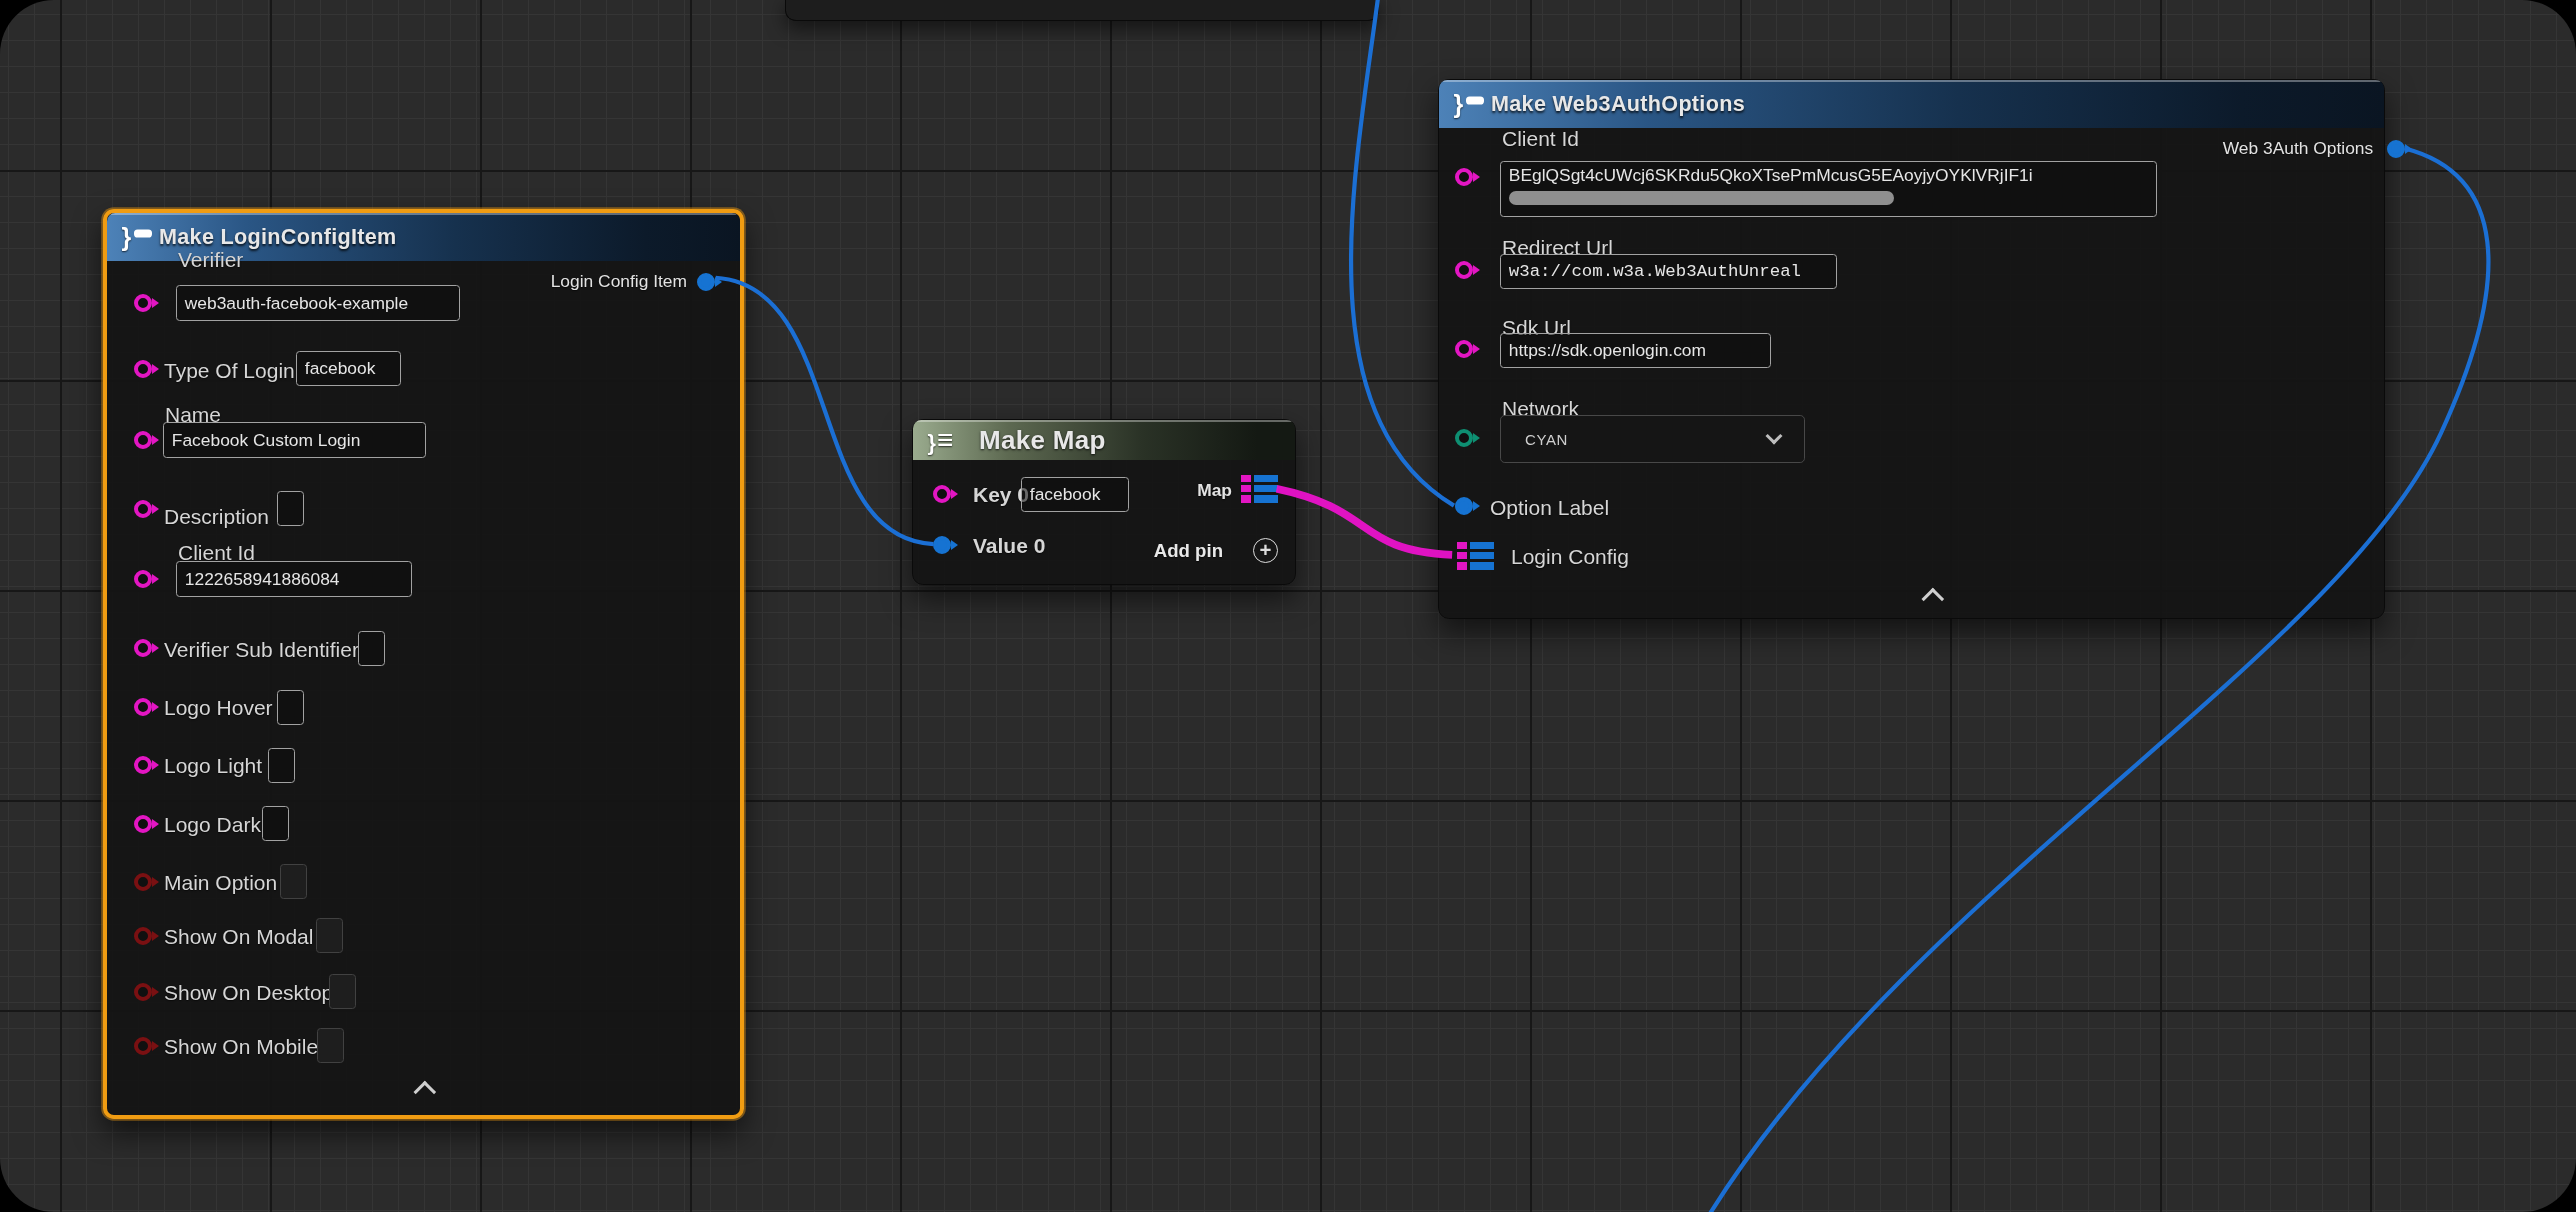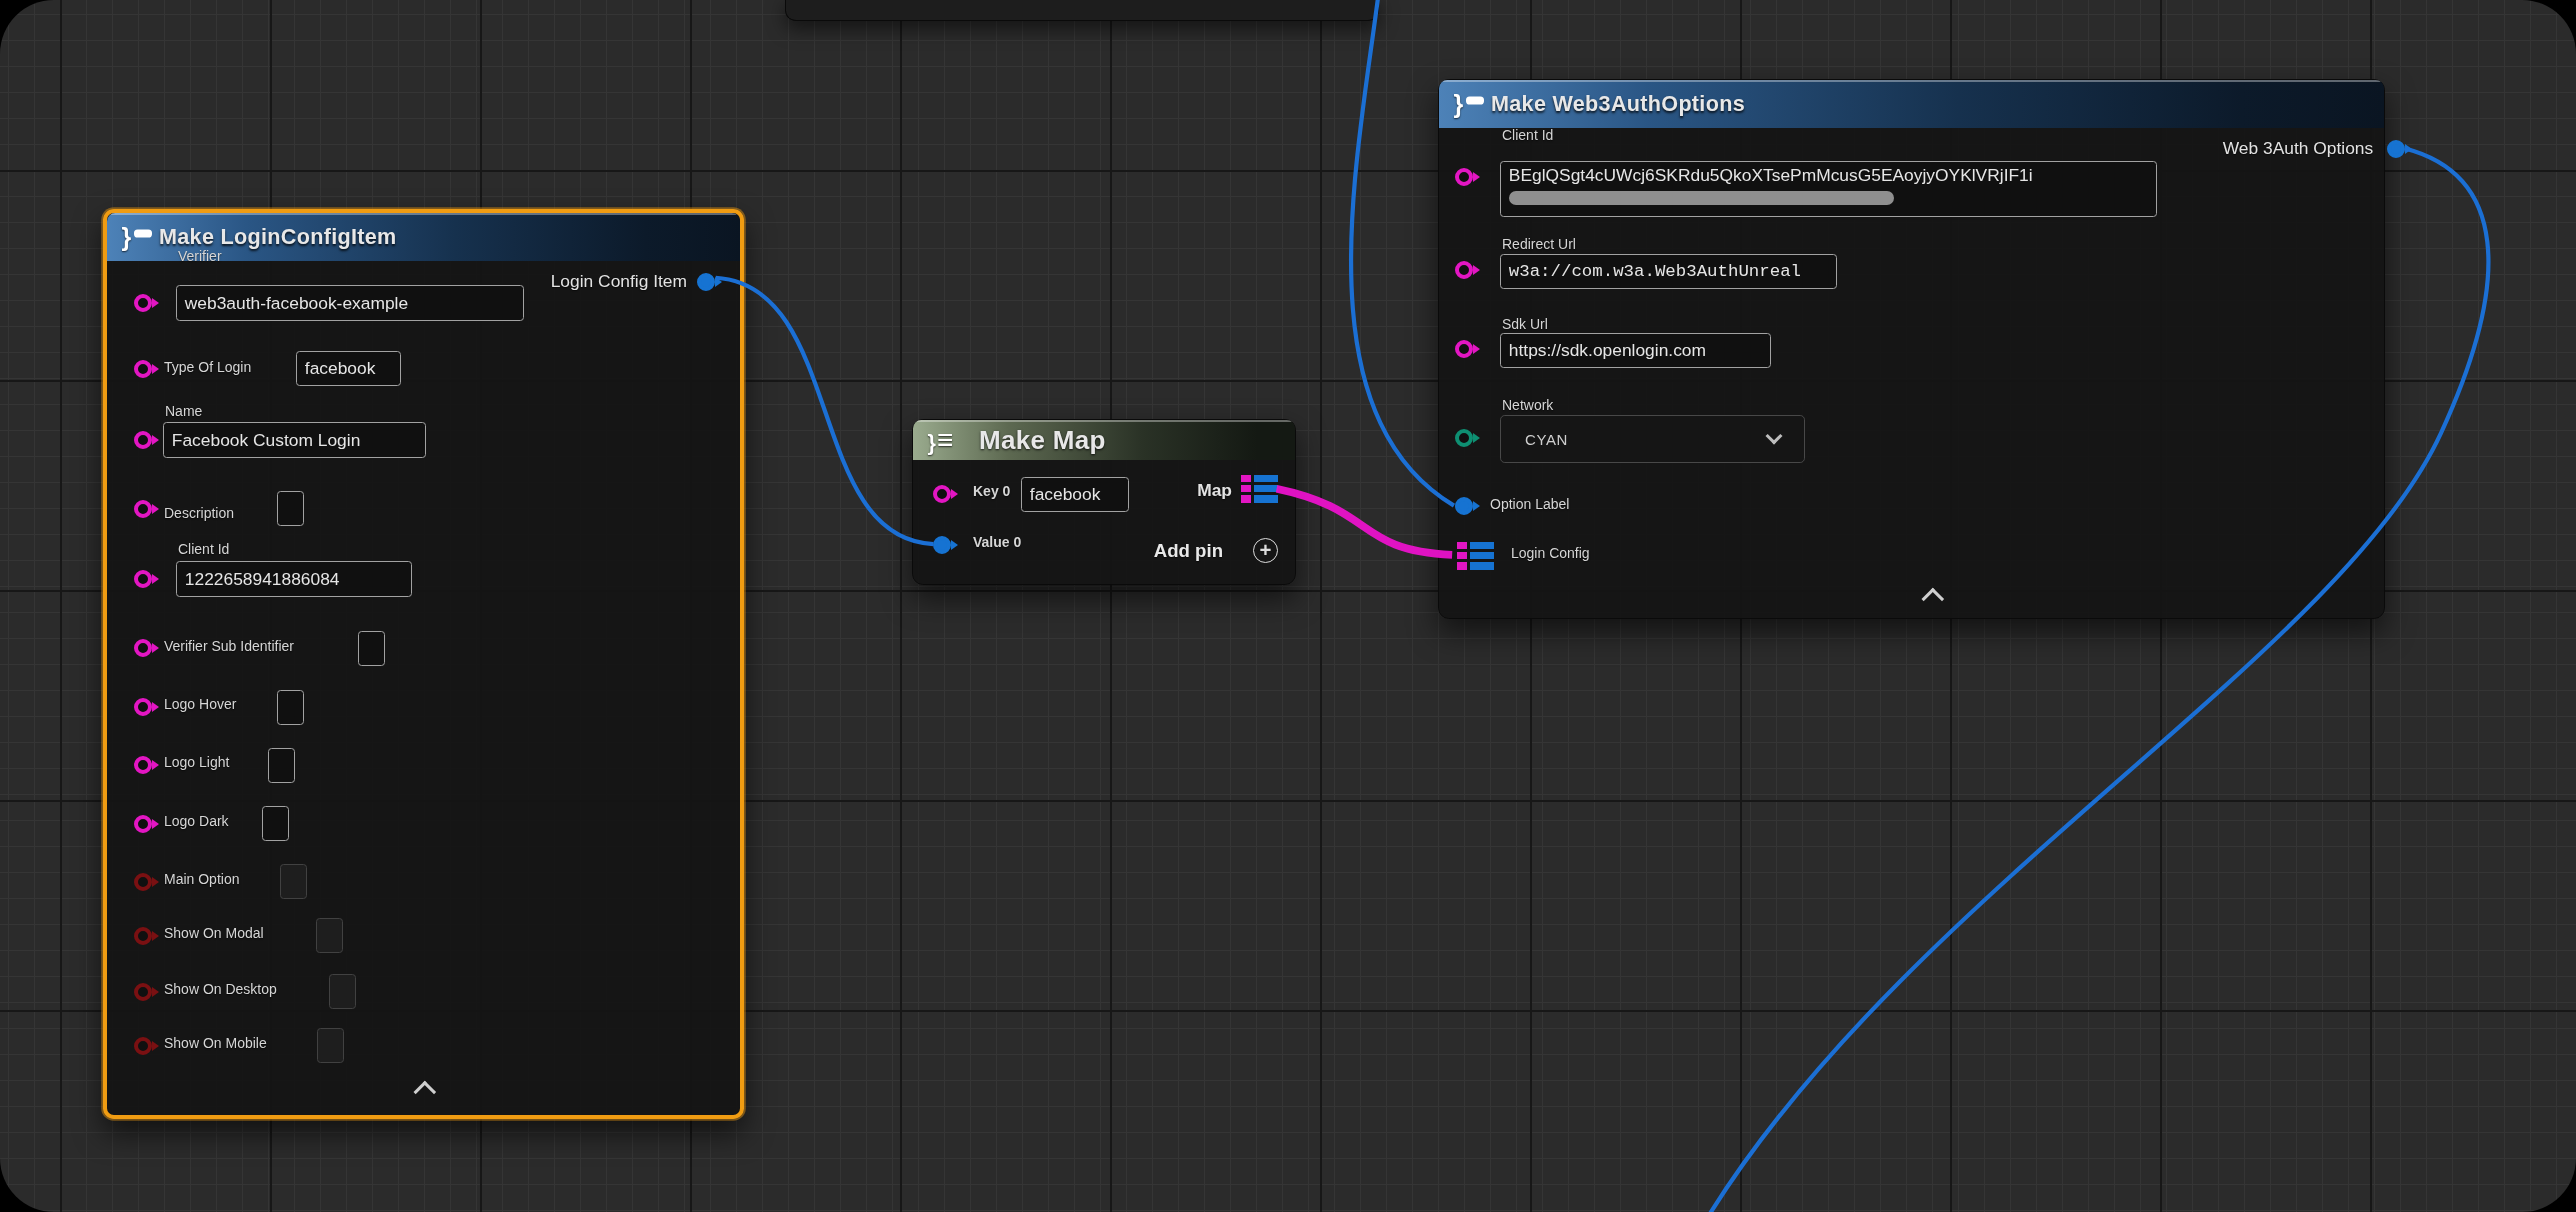--- a/index.html
+++ b/index.html
@@ -19,21 +19,21 @@
   .header{position:absolute;left:0;top:0;right:0;border-radius:8.4px 8.4px 0 0;overflow:hidden;}
   .header::before{content:"";position:absolute;left:0;top:0;right:0;height:2.4px;background:rgba(255,255,255,.35);}
   .hdr-blue{background:linear-gradient(to right,#4d82b8 0%,#2a5685 22%,#16314e 55%,#0c1a2a 85%,#0a1522 100%);}
   .hdr-green{background:linear-gradient(to right,#9aab8e 0%,#5d6951 25%,#2a3226 60%,#141913 90%);}
   .title{position:absolute;left:52px;top:50%;transform:translateY(-50%);font-weight:bold;font-size:21.6px;
     color:#e8e8e8;text-shadow:0 1.8px 2.4px rgba(0,0,0,.8);white-space:nowrap;letter-spacing:0.3px;}
   .hicon{position:absolute;left:14.4px;top:50%;transform:translateY(-50%);color:#fff;font-size:25px;font-weight:bold;
     text-shadow:0 1.2px 1.8px rgba(0,0,0,.7);line-height:1;}
   .hicon .dash{display:inline-block;width:18px;height:7.2px;background:#fff;border-radius:3.6px;margin-left:2.4px;vertical-align:8.4px;}
   .hicon .eq{font-size:28px;vertical-align:1.2px;margin-left:1.2px;}
-  .plbl{position:absolute;color:#d6d6d6;font-size:14px;white-space:nowrap;text-shadow:0 1.2px 1.2px rgba(0,0,0,.6);}
+  .plbl{position:absolute;color:#d6d6d6;font-size:21px;white-space:nowrap;text-shadow:0 1.2px 1.2px rgba(0,0,0,.6);}
   .pin{position:absolute;width:18px;height:18px;border-radius:50%;box-sizing:border-box;border:4.8px solid currentColor;background:#101010;}
   .pin::after{content:"";position:absolute;left:14.4px;top:50%;transform:translateY(-50%);
     border-left:7.8px solid;border-top:5.4px solid transparent;border-bottom:5.4px solid transparent;}
   .pin.filled{background:currentColor;}
   .pin-string{color:#e316c3;}
   .pin-struct{color:#1673d2;}
   .pin-bool{color:#7a1012;}
   .pin-enum{color:#0e8f72;}
   .vbox{position:absolute;border:1.2px solid #a2a2a2;border-radius:3.6px;background:rgba(12,12,12,.55);
     color:#e6e6e6;font-size:17.4px;display:flex;align-items:center;padding:0 7.8px;white-space:nowrap;box-sizing:border-box;}
@@ -66,21 +66,21 @@
     <div class="header hdr-blue" style="height:48px;">
       <span class="hicon">}<span class="dash"></span></span>
       <span class="title">Make LoginConfigItem</span>
     </div>
 
     <span class="out-lbl" style="right:53px;top:58px;">Login Config Item</span>
     <span class="pin pin-struct filled" style="left:590px;top:60px;"></span>
 
     <span class="plbl" style="left:71px;top:35px;">Verifier</span>
     <span class="pin pin-string" style="left:27px;top:81px;"></span>
-    <span class="vbox" style="left:69px;top:72px;width:348px;height:36px;text-align:center;">web3auth-facebook-example</span>
+    <span class="vbox" style="left:69px;top:72px;width:284px;height:36px;text-align:center;">web3auth-facebook-example</span>
 
     <span class="pin pin-string" style="left:27px;top:147px;"></span>
     <span class="plbl" style="left:57px;top:146px;text-align:right;">Type Of Login</span>
     <span class="vbox" style="left:189px;top:138px;width:105px;height:35px;">facebook</span>
 
     <span class="plbl" style="left:58px;top:190px;">Name</span>
     <span class="pin pin-string" style="left:27px;top:218px;"></span>
     <span class="vbox" style="left:56px;top:209px;width:263px;height:36px;">Facebook Custom Login</span>
 
     <span class="pin pin-string" style="left:27px;top:287px;"></span>

